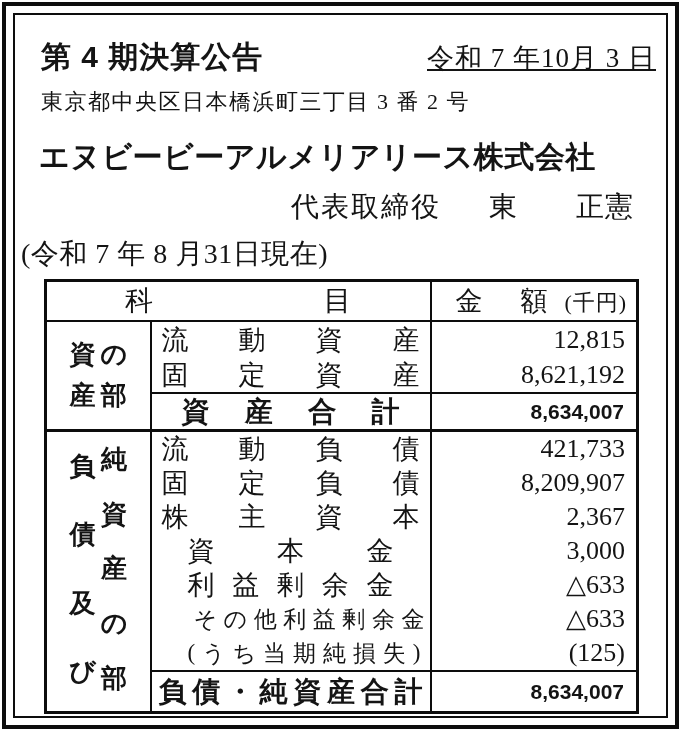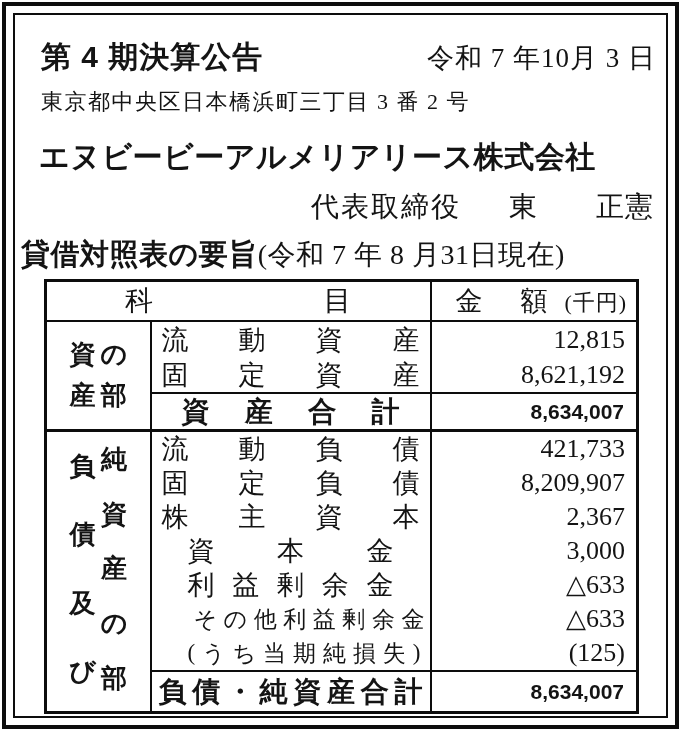--- a/index.html
+++ b/index.html
@@ -11,24 +11,24 @@
   .inner-frame { position: absolute; inset: 13px; border: 2px solid #0d0d0d; }
 
   .content { position: absolute; left: 15px; top: 15px; width: 651px; height: 701px; padding-top: 22px; }
 
   .serif { font-family: "Liberation Serif", "DejaVu Serif", serif; }
   .gothic { font-family: "Liberation Sans", "DejaVu Sans", sans-serif; font-weight: bold; }
 
   
   .title-row { display: flex; justify-content: space-between; align-items: baseline; padding: 0 10px 0 26px; height: 50px; }
   .doc-title { font-size: 30px; letter-spacing: 1px; }
-  .doc-date { font-size: 27px; letter-spacing: 1px; }
+  .doc-date { font-size: 27px; letter-spacing: 1px; text-decoration: underline; }
   .address-row { padding-left: 26px; height: 50px; font-size: 22px; letter-spacing: 1.5px; }
   .company-row { padding-left: 24px; height: 51px; font-size: 30px; letter-spacing: 0.5px; }
-  .rep-row { display: flex; justify-content: flex-end; padding-right: 12px; height: 47px; font-size: 28px; }
+  .rep-row { display: flex; justify-content: flex-end; padding-right: 32px; height: 47px; font-size: 28px; }
   .rep-role { letter-spacing: 2px; margin-right: 48px; }
   .rep-name { letter-spacing: 1px; }
   .caption-row { display: flex; align-items: baseline; padding-left: 6px; height: 44px; }
   .caption-title { font-size: 29px; letter-spacing: 0.5px; }
   .caption-date { font-size: 28px; letter-spacing: 0.5px; }
 
   
   table.bs { border-collapse: collapse; margin-left: 29px; width: 592px; table-layout: fixed; border: 3px solid #0d0d0d; }
   col.c-sec { width: 105px; }
   col.c-item { width: 280px; }
@@ -86,21 +86,20 @@
   <div class="address-row serif">東京都中央区日本橋浜町三丁目 3 番 2 号</div>
 
   <div class="company-row gothic">エヌビービーアルメリアリース株式会社</div>
 
   <div class="rep-row serif">
     <span class="rep-role">代表取締役</span>
     <span class="rep-name">東　　正憲</span>
   </div>
 
   <div class="caption-row">
-    <span class="caption-title gothic">貸借対照表の要旨</span>
     <span class="caption-date serif">(令和 7 年 8 月31日現在)</span>
   </div>
 
   <table class="bs">
     <colgroup>
         <col class="c-sec">
         <col class="c-item">
         <col class="c-amt">
       </colgroup>
 

